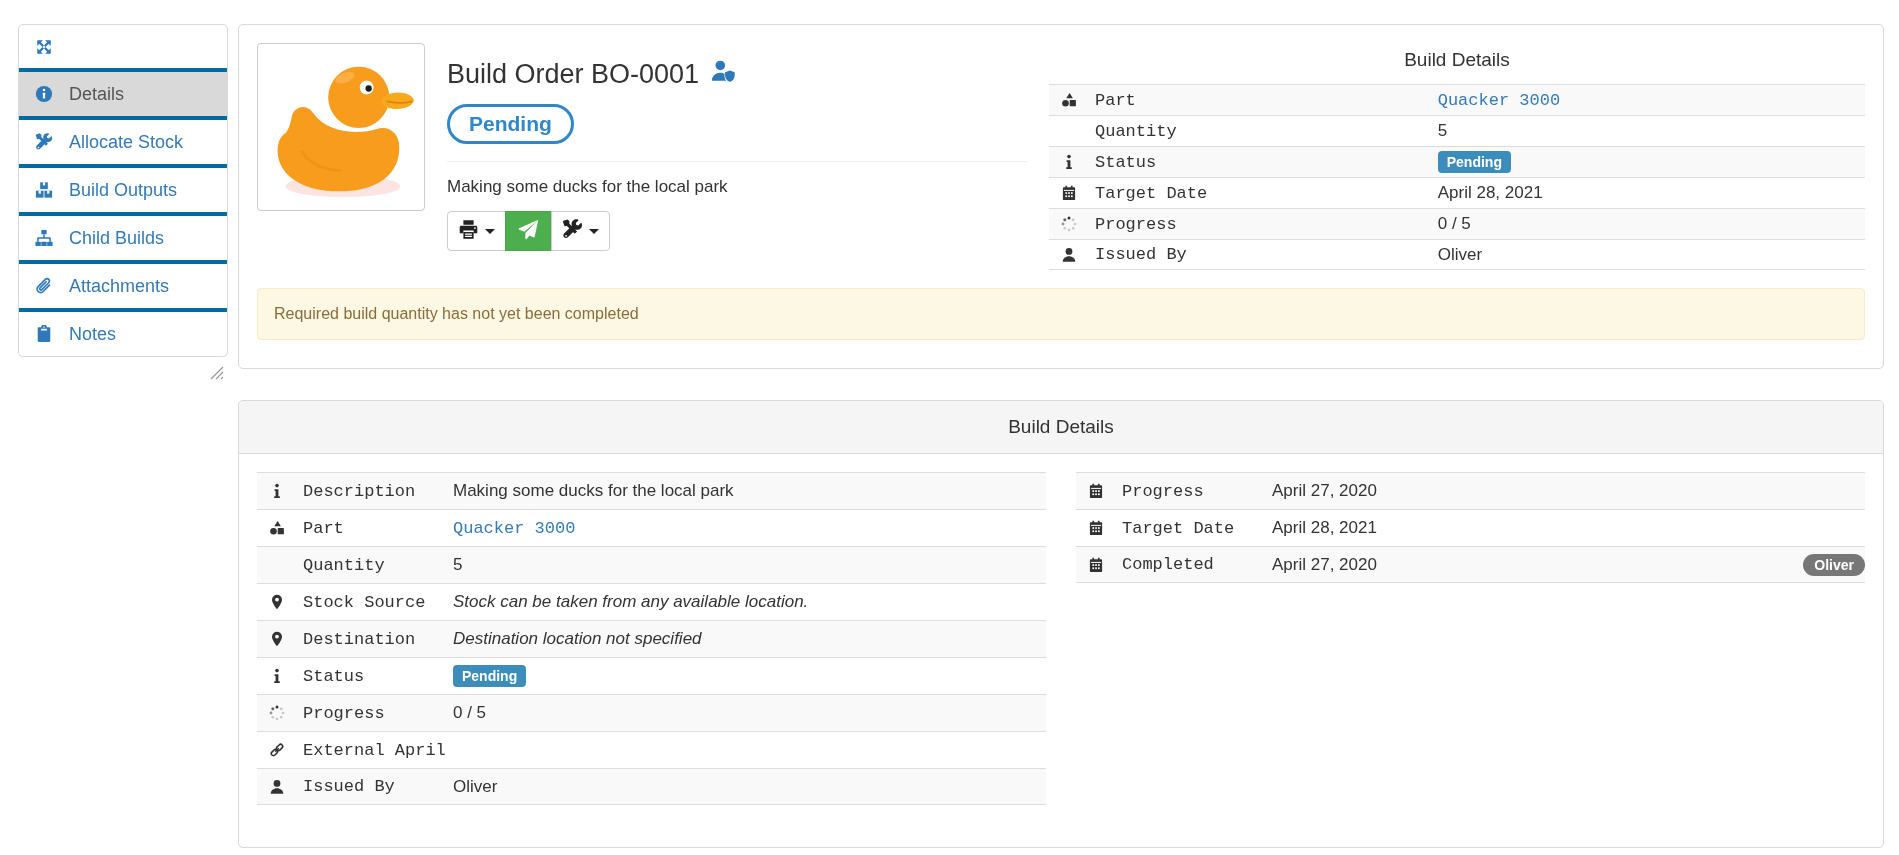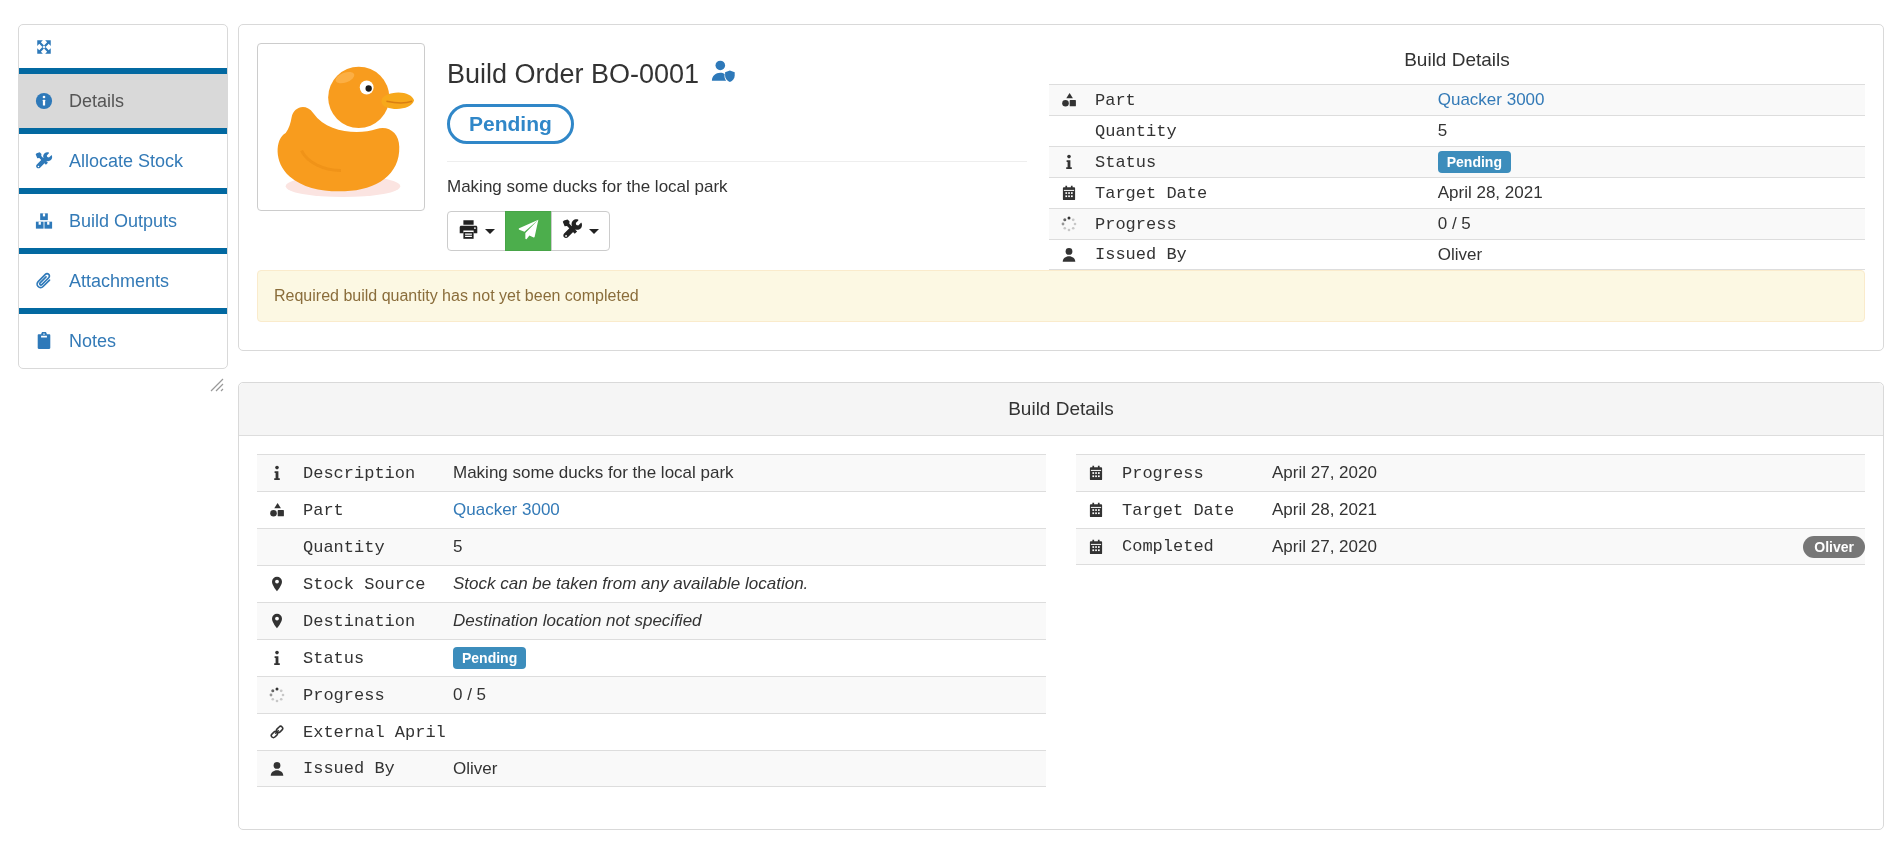--- a/index.html
+++ b/index.html
@@ -4,22 +4,22 @@
 <style>
   * { margin:0; padding:0; box-sizing:border-box; }
   html,body { background:#fff; }
   body { font-family:"Liberation Sans", sans-serif; color:#333; }
   .app { width:1899px; height:855px; position:relative; padding:24px 15px 0 18px;
          display:flex; align-items:flex-start; gap:10px; overflow:hidden; background:#fff; }
 
   
   .sidebar-wrap { width:210px; flex:0 0 210px; display:flex; flex-direction:column; }
   .sidenav { border:1px solid #d9d9d9; border-radius:5px; background:#fff; overflow:hidden; }
-  .nav-row { display:flex; align-items:center; gap:15px; height:60px; padding:0 15px;
-             border-top:6px solid #0369a1; color:#337ab7; font-size:18px; cursor:pointer; }
+  .nav-row { display:flex; align-items:center; gap:15px; height:48px; padding:0 15px;
+             border-top:4px solid #0369a1; color:#337ab7; font-size:18px; cursor:pointer; }
   .nav-row:first-child { border-top:none; height:43px; }
   .nav-row.active { background:#d9d9d9; color:#555; }
   .nav-icon { width:20px; height:20px; display:inline-flex; align-items:center; justify-content:center; flex:0 0 20px; color:#2e79b9; }
   .nav-icon svg { width:18px; height:18px; fill:currentColor; }
   .grip { align-self:flex-end; margin-top:9px; margin-right:4px; width:14px; height:14px; cursor:nwse-resize; }
   .grip svg { width:14px; height:14px; }
 
   
   .main { flex:1; display:flex; flex-direction:column; min-width:0; }
   .panel { border:1px solid #d9d9d9; border-radius:5px; background:#fff; }
@@ -60,28 +60,28 @@
   .tbl .tr:nth-child(odd) { background:#f9f9f9; }
   .cell-icon { flex:0 0 46px; padding-left:12px; color:#333; display:flex; align-items:center; }
   .cell-icon svg { width:16px; height:16px; fill:currentColor; }
   .cell-label { flex:0 0 150px;font-family:Liberation Mono, monospace; }
   .cell-value { flex:1; min-width:0; }
   .cell-tag { padding-right:10px; }
   .tbl-sum .tr { min-height:31px; padding:4px 0; }
   .tbl-sum .cell-label { flex:0 0 42%; }
   .tbl-det .tr { min-height:37px; padding:6px 0; }
 
-  a.val-link { color:#337ab7; text-decoration:none; cursor:pointer; }
+  a.val-link { color:#337ab7; text-decoration:none; cursor:pointer;font-family:Liberation Mono, monospace; }
   .val-italic { font-style:italic; }
   .badge-status { background:#3c8dbc; color:#fff; font-size:14px; font-weight:700;
                   padding:3px 9px; border-radius:4px; display:inline-block; }
   .badge-tag { background:#777; color:#fff; font-size:14px; font-weight:700;
                padding:3px 11px; border-radius:11px; display:inline-block; }
 
-  .alert { background:#fcf8e3; border:1px solid #faebcc; border-radius:4px;
+  .alert { margin-top:18px; background:#fcf8e3; border:1px solid #faebcc; border-radius:4px;
            color:#8a6d3b; font-size:16px; padding:16px; }
 
   .panel-bottom { margin-top:31px; }
   .panel-heading { background:#f5f5f5; border-bottom:1px solid #ddd; border-radius:5px 5px 0 0;
                    padding:15px 18px; }
   .panel-body { padding:18px 18px 42px; display:flex; gap:30px; align-items:flex-start; }
   .panel-body .tbl { flex:1; min-width:0; }
 
   .spin-dot { opacity:.25; }
 </style>
@@ -124,20 +124,32 @@
             <svg viewBox="0 0 16 16">
               <rect x="4.6" y="1.2" width="6.8" height="6"></rect>
               <rect x="0.8" y="8.6" width="6.8" height="6.2"></rect>
               <rect x="8.4" y="8.6" width="6.8" height="6.2"></rect>
               <rect x="7" y="1.2" width="2" height="2.7" fill="#fff"></rect>
               <rect x="3.2" y="8.6" width="2" height="2.7" fill="#fff"></rect>
               <rect x="10.8" y="8.6" width="2" height="2.7" fill="#fff"></rect>
             </svg>
           </span>
           <span>Build Outputs</span>
+        </div>
+        <div class="nav-row">
+          <span class="nav-icon">
+            <svg viewBox="0 0 16 16">
+              <rect x="5.6" y="0.8" width="4.8" height="3.8" rx=".5"></rect>
+              <rect x="0.4" y="11.4" width="4.8" height="3.8" rx=".5"></rect>
+              <rect x="5.6" y="11.4" width="4.8" height="3.8" rx=".5"></rect>
+              <rect x="10.8" y="11.4" width="4.8" height="3.8" rx=".5"></rect>
+              <path d="M7.3 4.6h1.4v2.7h4.5c.5 0 .9.4.9.9v3.2h-1.4V8.7H3.3v2.7H1.9V8.2c0-.5.4-.9.9-.9h4.5z"></path>
+            </svg>
+          </span>
+          <span>Child Builds</span>
         </div>
         <div class="nav-row">
           <span class="nav-icon">
             <svg viewBox="0 0 16 16">
               <path fill="none" stroke="currentColor" stroke-width="1.5" stroke-linecap="round" d="M12.9 7.2l-5.7 5.7a3.1 3.1 0 0 1-4.4-4.4l6.4-6.4a2.1 2.1 0 0 1 3 3l-6.1 6.1a1.1 1.1 0 0 1-1.6-1.6l5.3-5.3"></path>
             </svg>
           </span>
           <span>Attachments</span>
         </div>
         <div class="nav-row">

